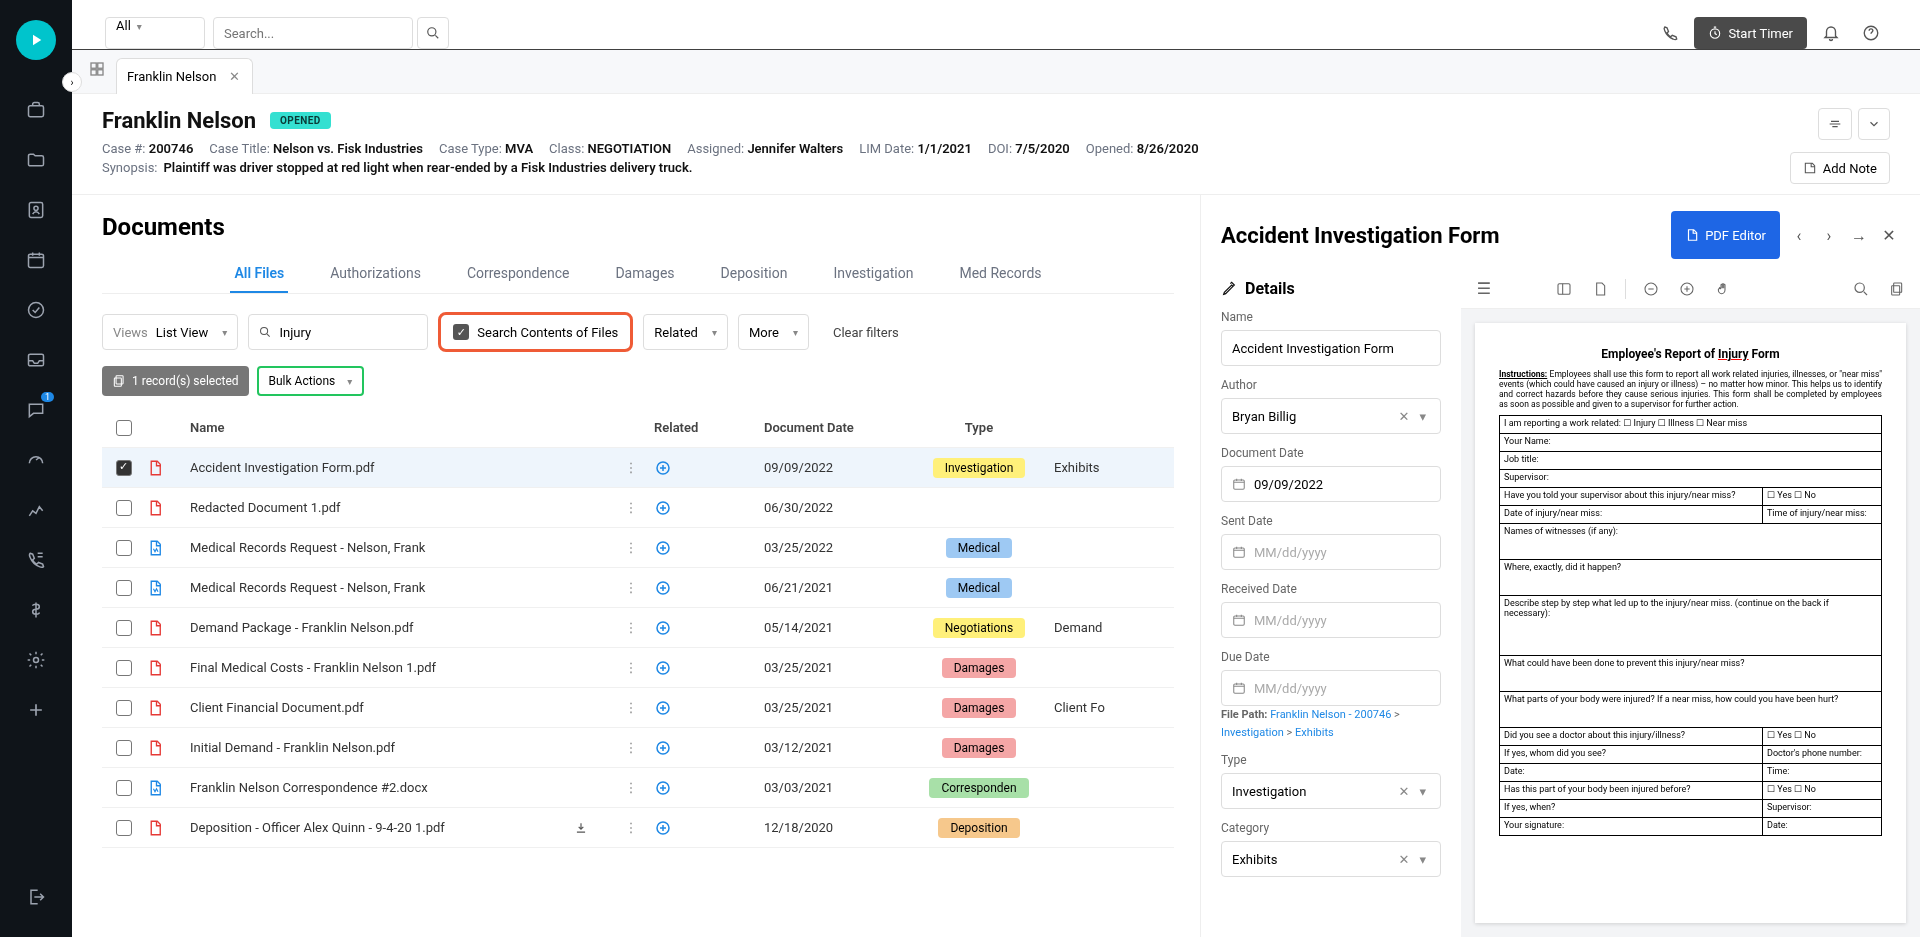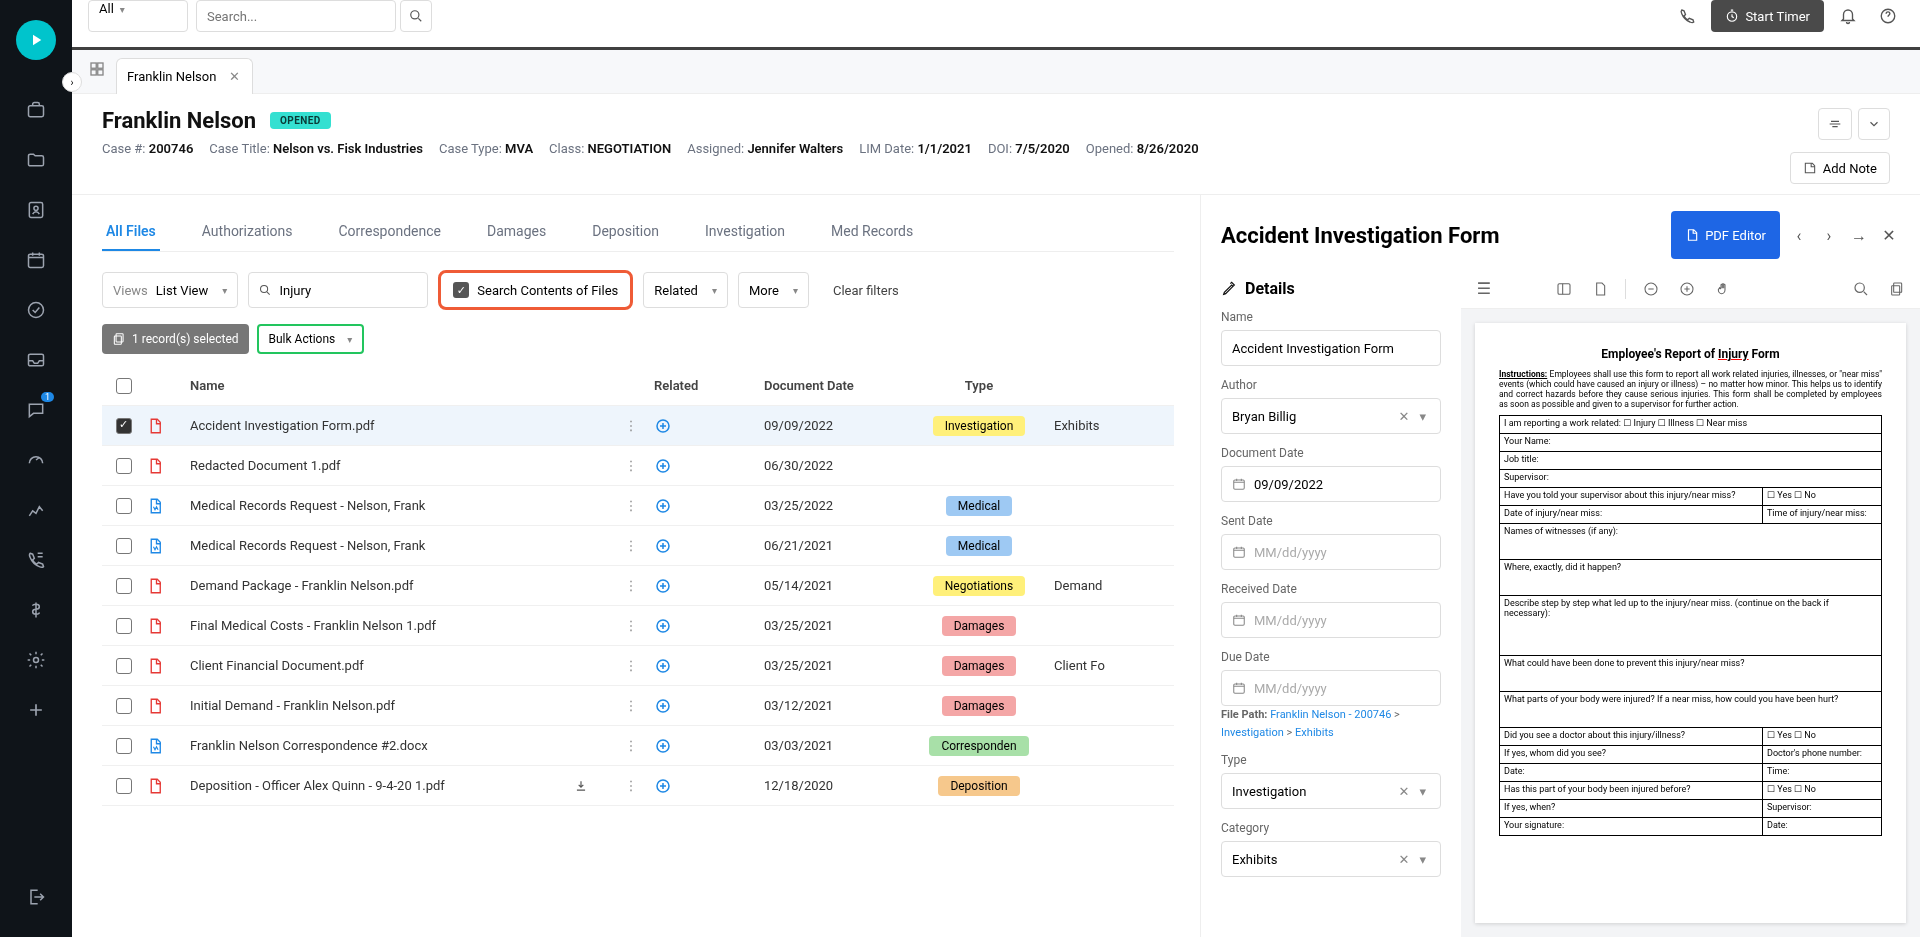--- a/index.html
+++ b/index.html
@@ -10,21 +10,21 @@
 .rail { width: 72px; background: #0f1419; display: flex; flex-direction: column; align-items: center; padding-top: 20px; position: relative; }
 .rail-logo { width: 40px; height: 40px; border-radius: 50%; background: #00c4cc; display: flex; align-items: center; justify-content: center; margin-bottom: 30px; cursor: pointer; }
 .rail-item { width: 40px; height: 40px; display: flex; align-items: center; justify-content: center; color: #9ca3af; cursor: pointer; margin-bottom: 10px; position: relative; }
 .rail-badge { position: absolute; top: 2px; right: 2px; background: #1e88e5; color: white; font-size: 9px; border-radius: 8px; padding: 0 4px; min-width: 12px; text-align: center; }
 .rail-chevron { position: absolute; right: -10px; top: 72px; width: 20px; height: 20px; background: #fff; border: 1px solid #ddd; border-radius: 50%; display: flex; align-items: center; justify-content: center; cursor: pointer; font-size: 10px; z-index: 10; }
 
 
 .main { flex: 1; display: flex; flex-direction: column; min-width: 0; }
 
 
-.topbar { height: 50px; display: flex; align-items: flex-start; padding: 0 16px; border-bottom: 3px solid #404040; gap: 8px; }
+.topbar { height: 50px; display: flex; align-items: flex-end; padding: 0 33px; border-bottom: 1px solid #404040; gap: 8px; }
 .topbar-select { height: 32px; border: 1px solid #ddd; border-radius: 4px; padding: 0 24px 0 10px; font-size: 13px; background: #fff; cursor: pointer; position: relative; min-width: 100px; }
 .search-group { display: flex; align-items: center; }
 .search-input { height: 32px; border: 1px solid #ddd; border-radius: 4px; padding: 0 10px; width: 200px; font-size: 13px; }
 .search-btn { height: 32px; width: 32px; border: 1px solid #ddd; border-radius: 4px; background: #fff; margin-left: 4px; cursor: pointer; display: flex; align-items: center; justify-content: center; }
 .topbar-spacer { flex: 1; }
 .topbar-icon { width: 32px; height: 32px; display: flex; align-items: center; justify-content: center; cursor: pointer; color: #555; }
 .timer-btn { background: #4a4a4a; color: #fff; height: 32px; border: none; border-radius: 4px; padding: 0 14px; font-size: 13px; cursor: pointer; display: flex; align-items: center; gap: 6px; }
 
 
 .tabbar { height: 44px; display: flex; align-items: center; padding-left: 16px; background: #f7f8fa; border-bottom: 1px solid #eee; gap: 4px; }
@@ -45,21 +45,21 @@
 .meta-synopsis b { color: #111; font-weight: 600; margin-left: 6px; }
 .header-actions-col { display: flex; flex-direction: column; align-items: flex-end; gap: 6px; }
 .header-top-buttons { display: flex; gap: 6px; }
 
 
 .split { flex: 1; display: flex; min-height: 0; }
 
 
 .docs { flex: 1; display: flex; flex-direction: column; min-width: 0; padding: 18px 26px 0 30px; }
 .docs-title { font-size: 24px; font-weight: 700; margin-bottom: 14px; }
-.doc-tabs { display: flex; gap: 38px; border-bottom: 1px solid #eee; font-size: 14px; color: #6b7280; overflow-x: auto; }
+.doc-tabs { display: flex; gap: 38px; border-bottom: 1px solid #eee; font-size: 14px; color: #6b7280; overflow-x: auto; justify-content: center; }
 .doc-tab { padding: 10px 4px; cursor: pointer; white-space: nowrap; }
 .doc-tab.active { color: #1e88e5; border-bottom: 2px solid #1e88e5; font-weight: 600; }
 
 .filters { display: flex; gap: 10px; margin-top: 18px; align-items: center; flex-wrap: wrap; }
 .filter-box { height: 36px; border: 1px solid #ddd; border-radius: 4px; background: #fff; display: flex; align-items: center; padding: 0 10px; font-size: 13px; gap: 8px; cursor: pointer; }
 .filter-box.search { width: 180px; }
 .filter-box.search input { border: none; outline: none; width: 100%; font-size: 13px; }
 .filter-search-contents { border: 3px solid #ef5b36; border-radius: 8px; height: 40px; padding: 0 12px; display: flex; align-items: center; gap: 8px; cursor: pointer; font-size: 13px; }
 .checkbox { width: 16px; height: 16px; border: 2px solid #555; border-radius: 3px; display: inline-flex; align-items: center; justify-content: center; }
 .checkbox.checked { background: #555; color: #fff; font-size: 11px; }
@@ -286,20 +286,21 @@
           <div class="meta">
             <span><span>Case #:</span> <b>200746</b></span>
             <span><span>Case Title:</span> <b>Nelson vs. Fisk Industries</b></span>
             <span><span>Case Type:</span> <b>MVA</b></span>
             <span><span>Class:</span> <b>NEGOTIATION</b></span>
             <span><span>Assigned:</span> <b>Jennifer Walters</b></span>
             <span><span>LIM Date:</span> <b>1/1/2021</b></span>
             <span><span>DOI:</span> <b>7/5/2020</b></span>
             <span><span>Opened:</span> <b>8/26/2020</b></span>
           </div>
+          <div class="meta-synopsis"><span>Synopsis:</span><b>Plaintiff was driver stopped at red light when rear-ended by a Fisk Industries delivery truck.</b></div>
         </div>
         <div class="header-actions-col">
           <div class="header-top-buttons">
             <button class="hdr-btn">
                 <svg width="16" height="16" viewBox="0 0 24 24" fill="none" stroke="#555" stroke-width="1.8">
                   <path d="M6 8h12M4 12h16M8 16h8"></path>
                 </svg>
               </button>
             <button class="hdr-btn">
                 <svg width="14" height="14" viewBox="0 0 24 24" fill="none" stroke="#555" stroke-width="2">
@@ -312,20 +313,21 @@
                 <path d="M4 4h12l4 4v12H4z M14 4v6h6"></path>
               </svg>
             <span>Add Note</span>
           </button>
         </div>
       </div>
     </div>
 
     <div class="split">
       <div class="docs">
+        <h2 class="docs-title">Documents</h2>
 
         <div class="doc-tabs" id="doc-tabs">
             <div class="doc-tab active">All Files</div>
             <div class="doc-tab">Authorizations</div>
             <div class="doc-tab">Correspondence</div>
             <div class="doc-tab">Damages</div>
             <div class="doc-tab">Deposition</div>
             <div class="doc-tab">Investigation</div>
             <div class="doc-tab">Med Records</div>
           </div>

